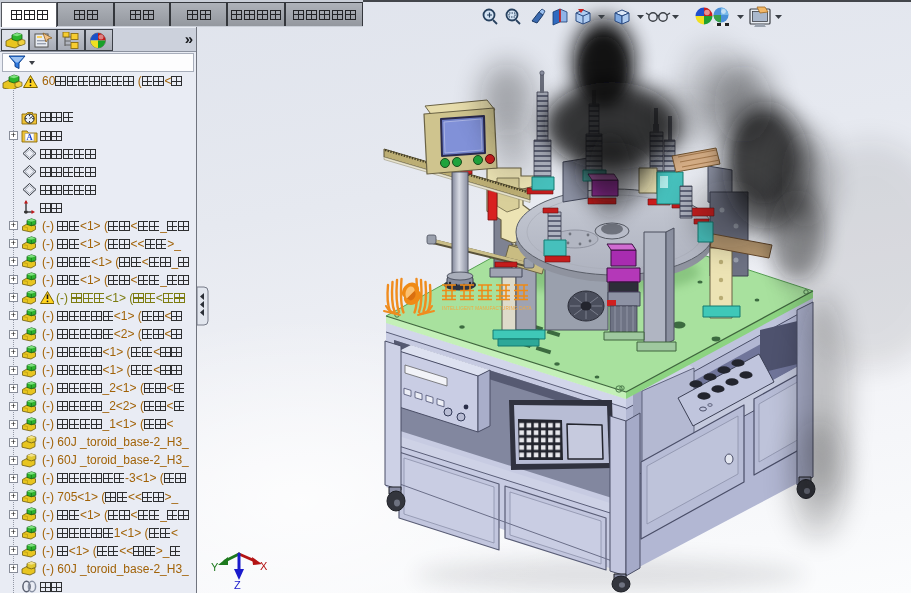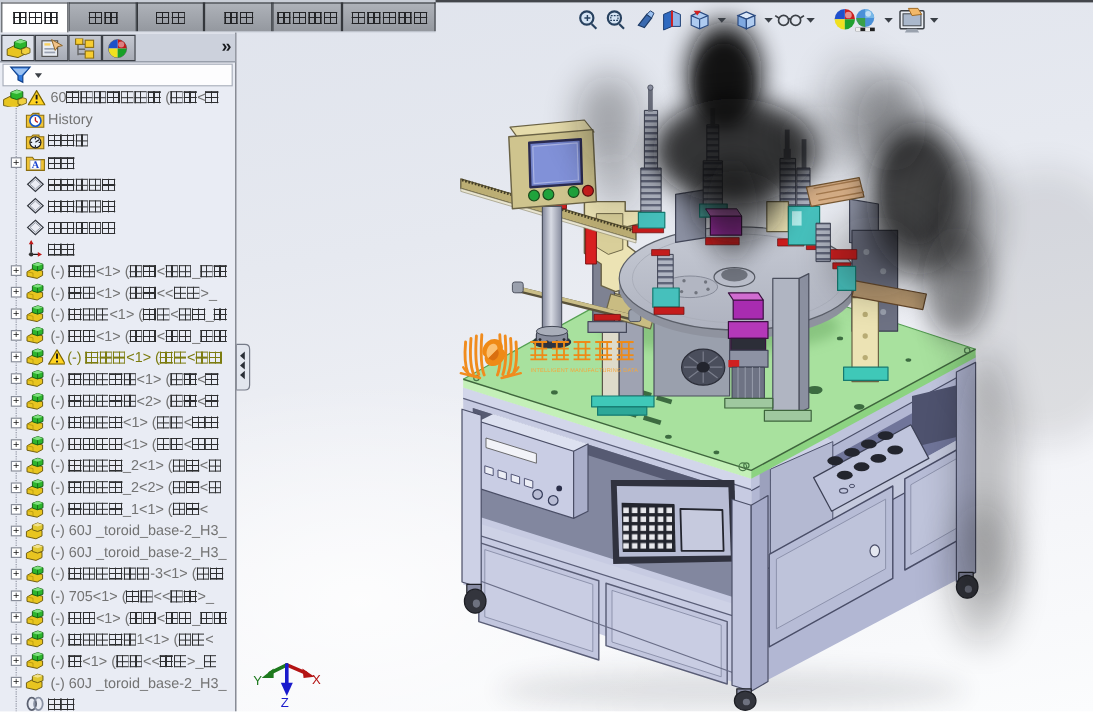--- a/index.html
+++ b/index.html
@@ -20,21 +20,21 @@
 .ptab.act{background:#dde1ea}
 .pti{margin:2px 0 0 3px}
 #chev{position:absolute;right:5px;top:2px;font-size:15px;font-weight:bold;color:#16181c;letter-spacing:-2px}
 #filter{position:absolute;left:2px;top:26px;width:192px;height:19px;background:#fdfdfe;border:1px solid #a8aebb}
 #tree{position:absolute;left:0;top:0;width:196px;height:566px}
 .row{position:absolute;left:0;height:18px;width:196px;display:flex;align-items:center}
 .ex{position:absolute;left:9px;width:9px;height:9px;border:1px solid #888d99;background:#fff;color:#111;
  font-size:9px;line-height:7px;text-align:center;font-weight:400}
 .ric{margin-left:21px;height:15px;display:flex;align-items:center}
 .root .ric{margin-left:2px}
-.t{font-size:12px;color:#737373;margin-left:2px;white-space:nowrap;letter-spacing:0}
+.t{font-size:12px;color:#a16207;margin-left:2px;white-space:nowrap;letter-spacing:0}
 .t.olive{color:#7c7c10}
 .c{display:inline-block;width:10.5px;height:10px;margin:0 .8px -1px 0;background:
  repeating-linear-gradient(0deg,#2e2f31 0 1px,transparent 1px 4.4px),
  repeating-linear-gradient(90deg,#2e2f31 0 1px,transparent 1px 4.8px);}
 .c.o{background:
  repeating-linear-gradient(0deg,#7c7c10 0 1.1px,transparent 1.1px 4.4px),
  repeating-linear-gradient(90deg,#7c7c10 0 1.1px,transparent 1.1px 4.8px);}
 .vline{position:absolute;left:13px;top:63px;height:515px;width:0;border-left:1px dotted #9297a4}
 </style></head><body>
 <div id="stage">
@@ -590,28 +590,20 @@
  <div id="tree">
 <div class="row root" style="top:45.3px">
           <span class="ric">
             <svg class="ti" width="38" height="15">
               <use href="#i-asm" x="0" y="0"></use>
               <use href="#i-warn" x="21" y="1"></use>
             </svg>
           </span>
           <span class="t">60<i class="c"></i><i class="c"></i><i class="c"></i><i class="c"></i><i class="c"></i><i class="c"></i><i class="c"></i>  (<i class="c"></i><i class="c"></i>&lt;<i class="c"></i></span>
         </div>
-<div class="row" style="top:63.3px">
-          <span class="ric">
-            <svg class="ti" width="17" height="15">
-              <use href="#i-clock"></use>
-            </svg>
-          </span>
-          <span class="t">History</span>
-        </div>
 <div class="row" style="top:81.4px">
           <span class="ric">
             <svg class="ti" width="17" height="15">
               <use href="#i-sens"></use>
             </svg>
           </span>
           <span class="t"><i class="c"></i><i class="c"></i><i class="c"></i></span>
         </div>
 <div class="row" style="top:99.5px">
           <b class="ex" style="top:4.5px">+</b>

